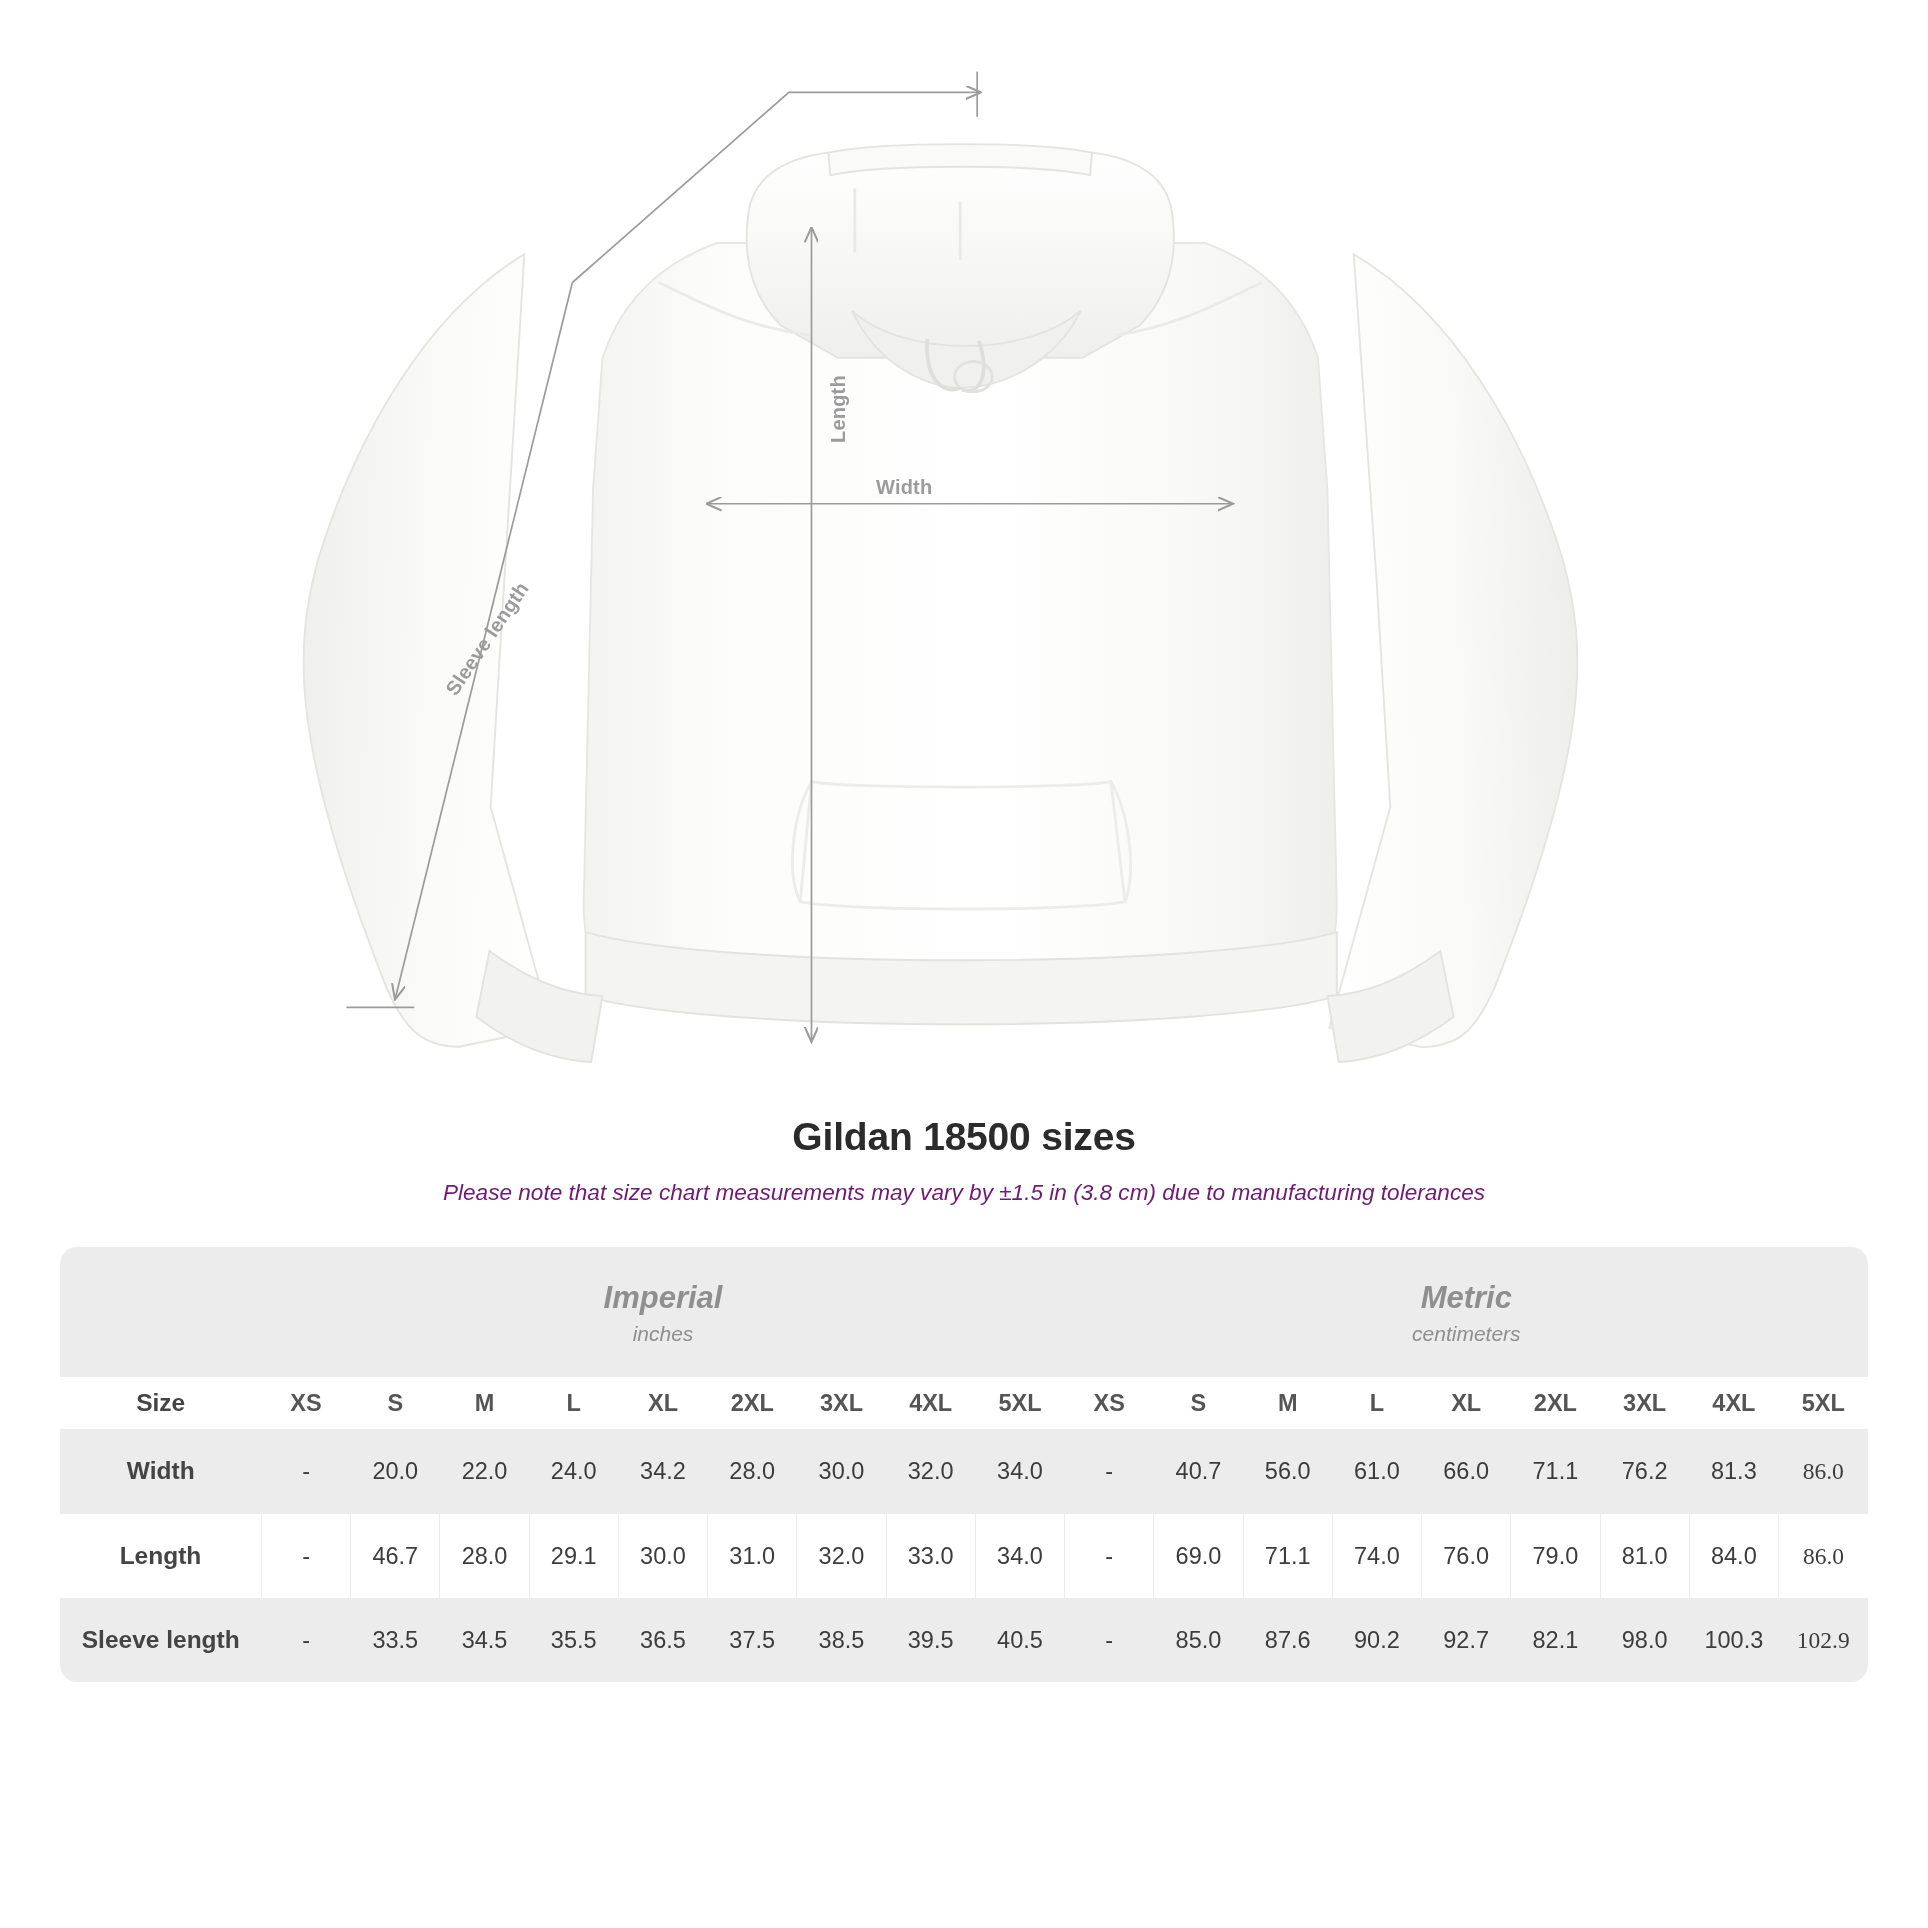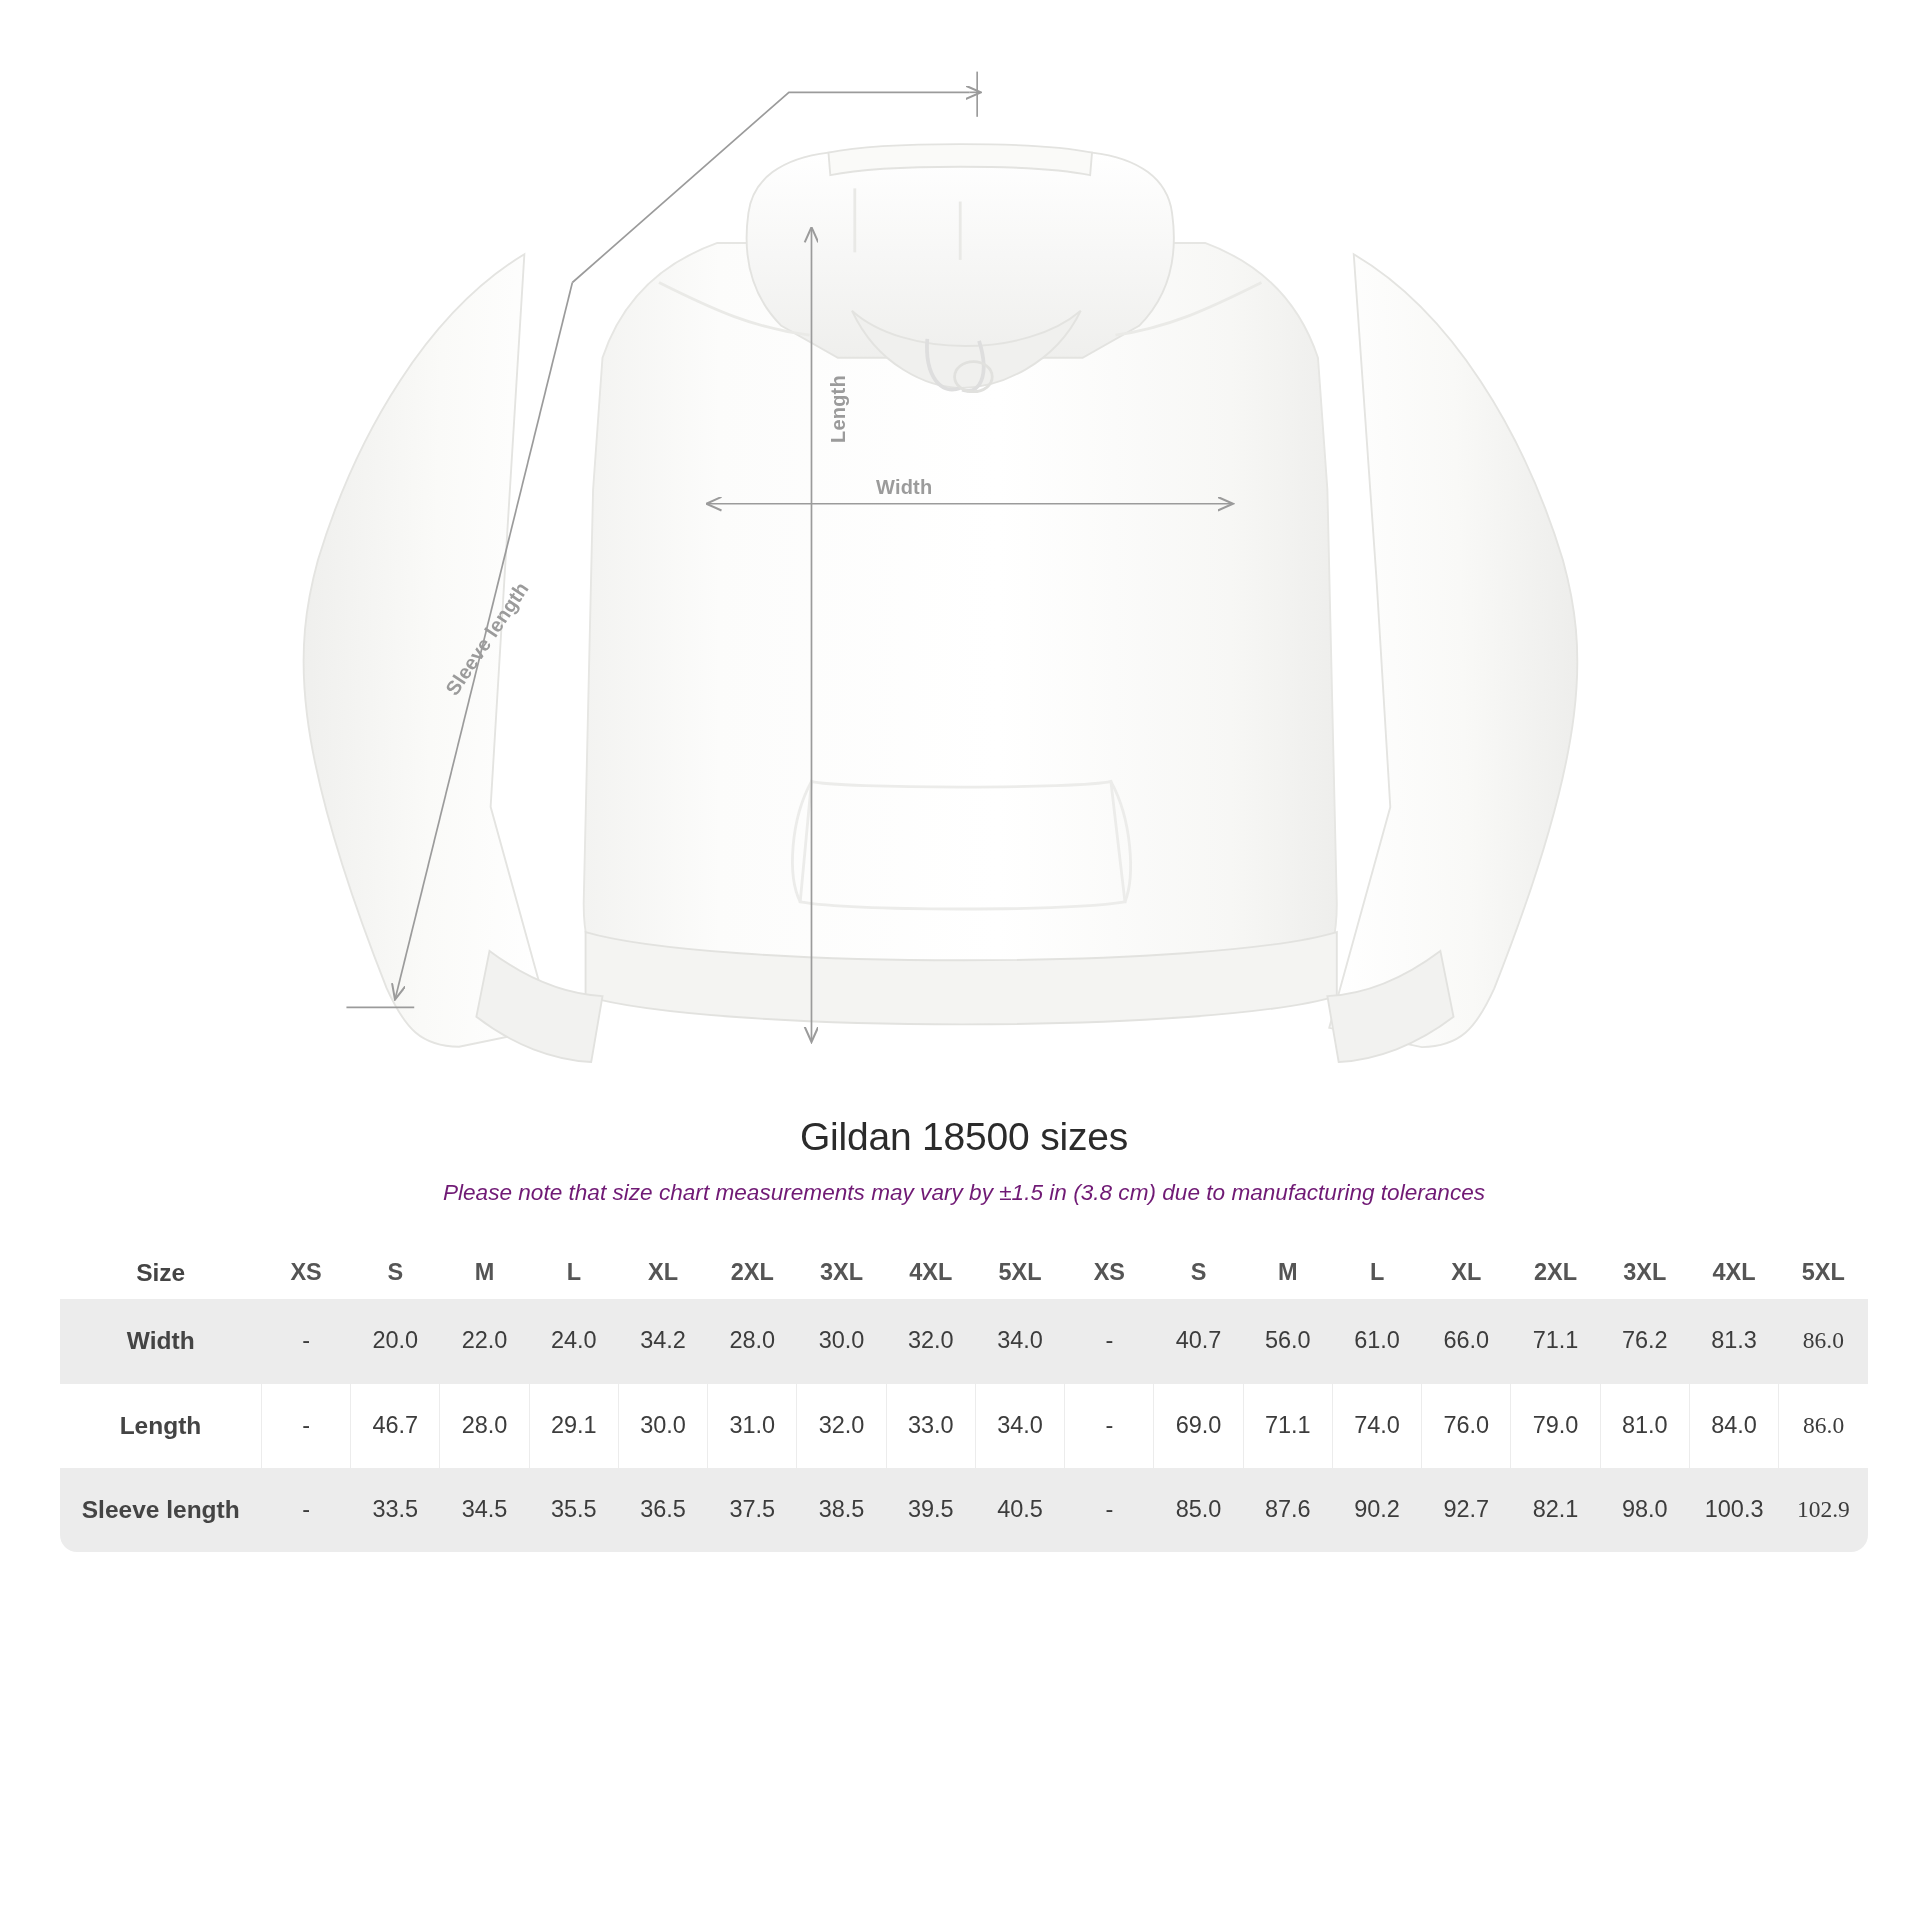--- a/index.html
+++ b/index.html
@@ -47,21 +47,21 @@
   #label-width  { left: 876px; top: 476px; }
   #label-sleeve { left: 441px; top: 687px; }
 
   
   .title-block {
     text-align: center;
     margin-top: 3.8px;
   }
   .chart-title {
     font-size: 39px;
-    font-weight: normal;
+    font-weight: bold;
     color: #2b2b2b;
     margin: 0 0 21px 0;
     letter-spacing: -0.2px;
   }
   .chart-note {
     font-size: 22.6px;
     font-style: italic;
     color: #701a75;
     margin: 0;
   }
@@ -247,20 +247,31 @@
           <col class="col-cell">
           <col class="col-cell">
           <col class="col-cell">
           <col class="col-cell">
         <col class="col-cell">
           <col class="col-cell">
           <col class="col-cell">
           <col class="col-cell">
       </colgroup>
       <tbody>
+        <tr class="unit-row">
+          <td class="spacer"></td>
+          <td colspan="9">
+            <div class="unit-name">Imperial</div>
+            <div class="unit-sub">inches</div>
+          </td>
+          <td colspan="9">
+            <div class="unit-name">Metric</div>
+            <div class="unit-sub">centimeters</div>
+          </td>
+        </tr>
 
         <tr class="size-row">
           <td class="rowhead">Size</td>
           <td>XS</td>
           <td>S</td>
           <td>M</td>
           <td>L</td>
           <td>XL</td>
           <td>2XL</td>
           <td>3XL</td>

